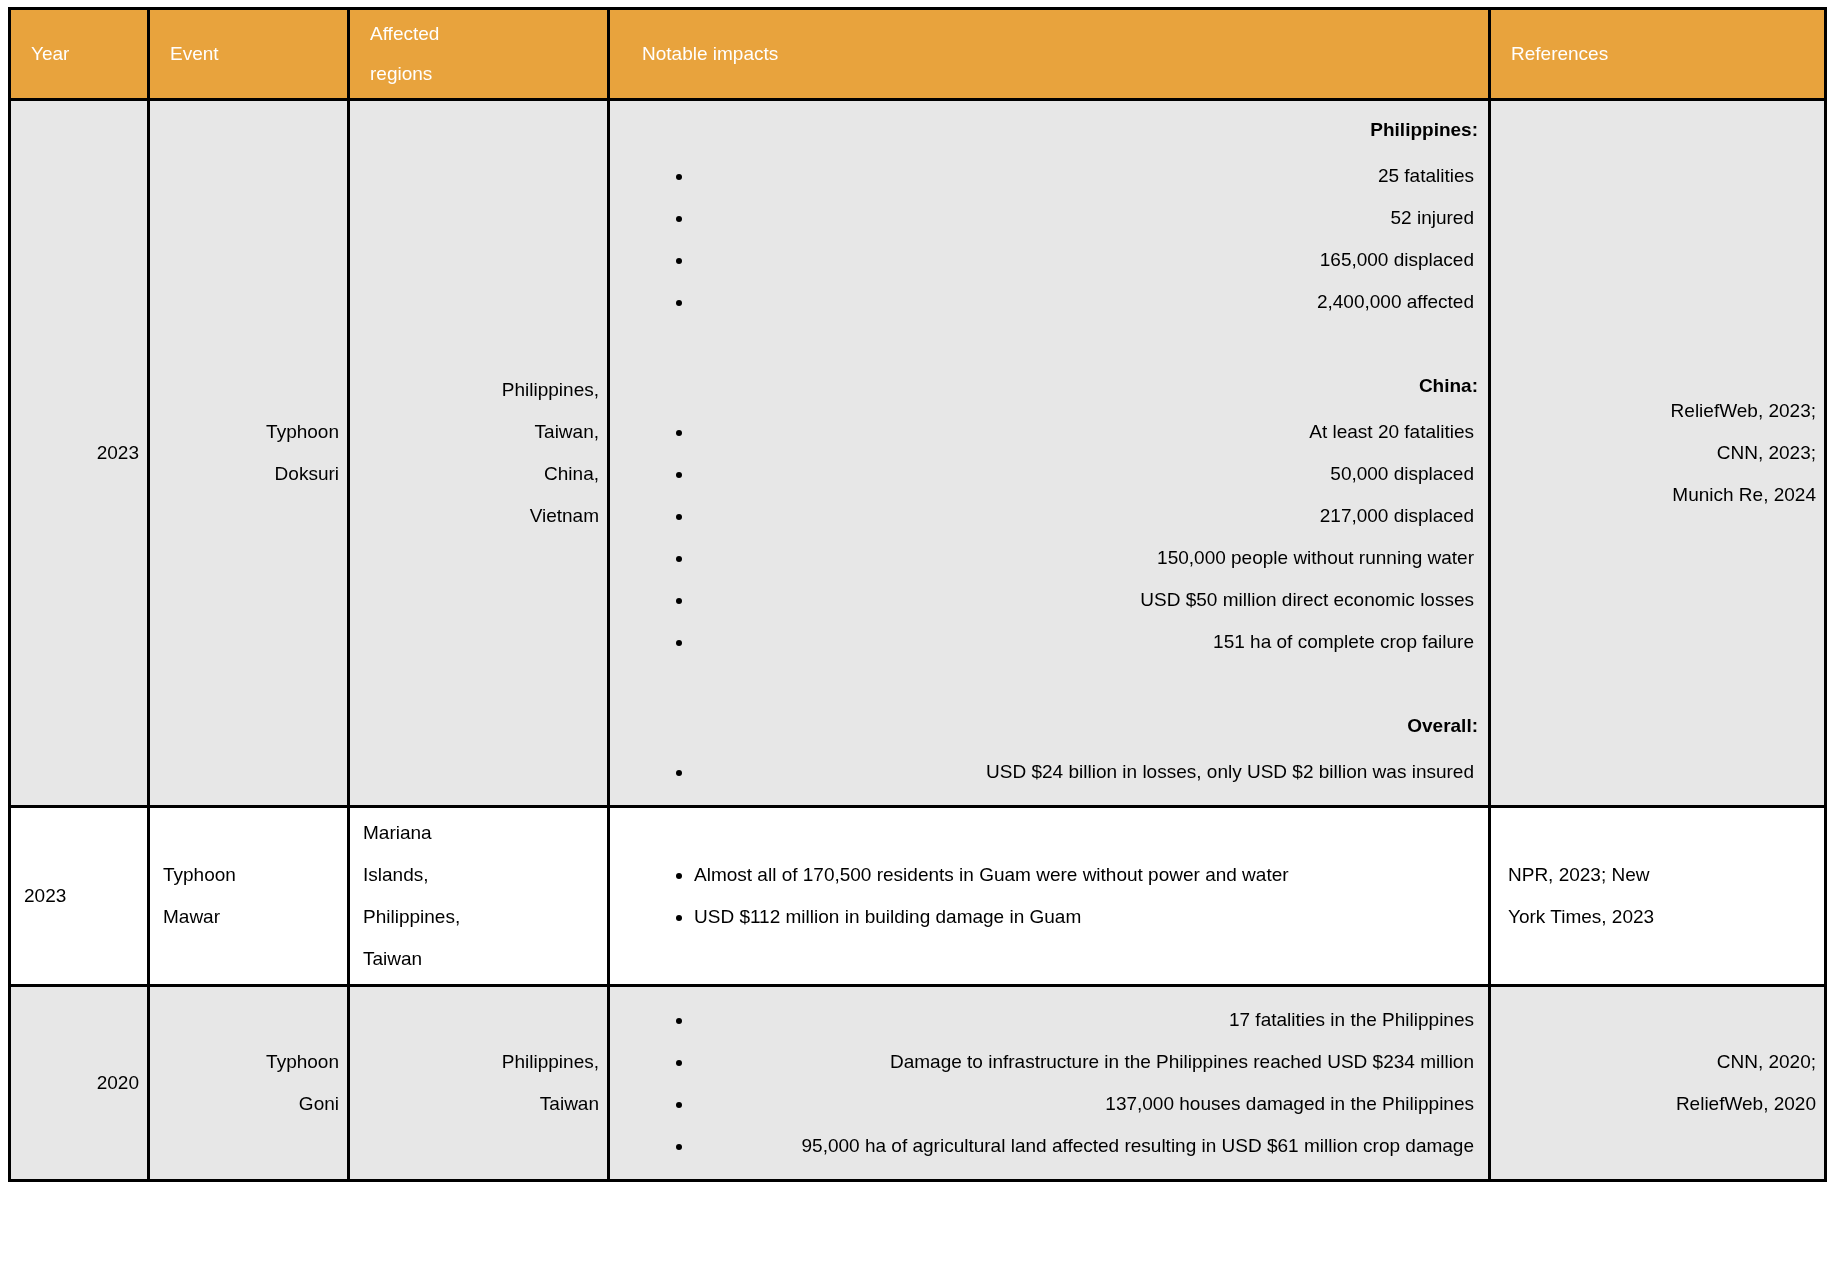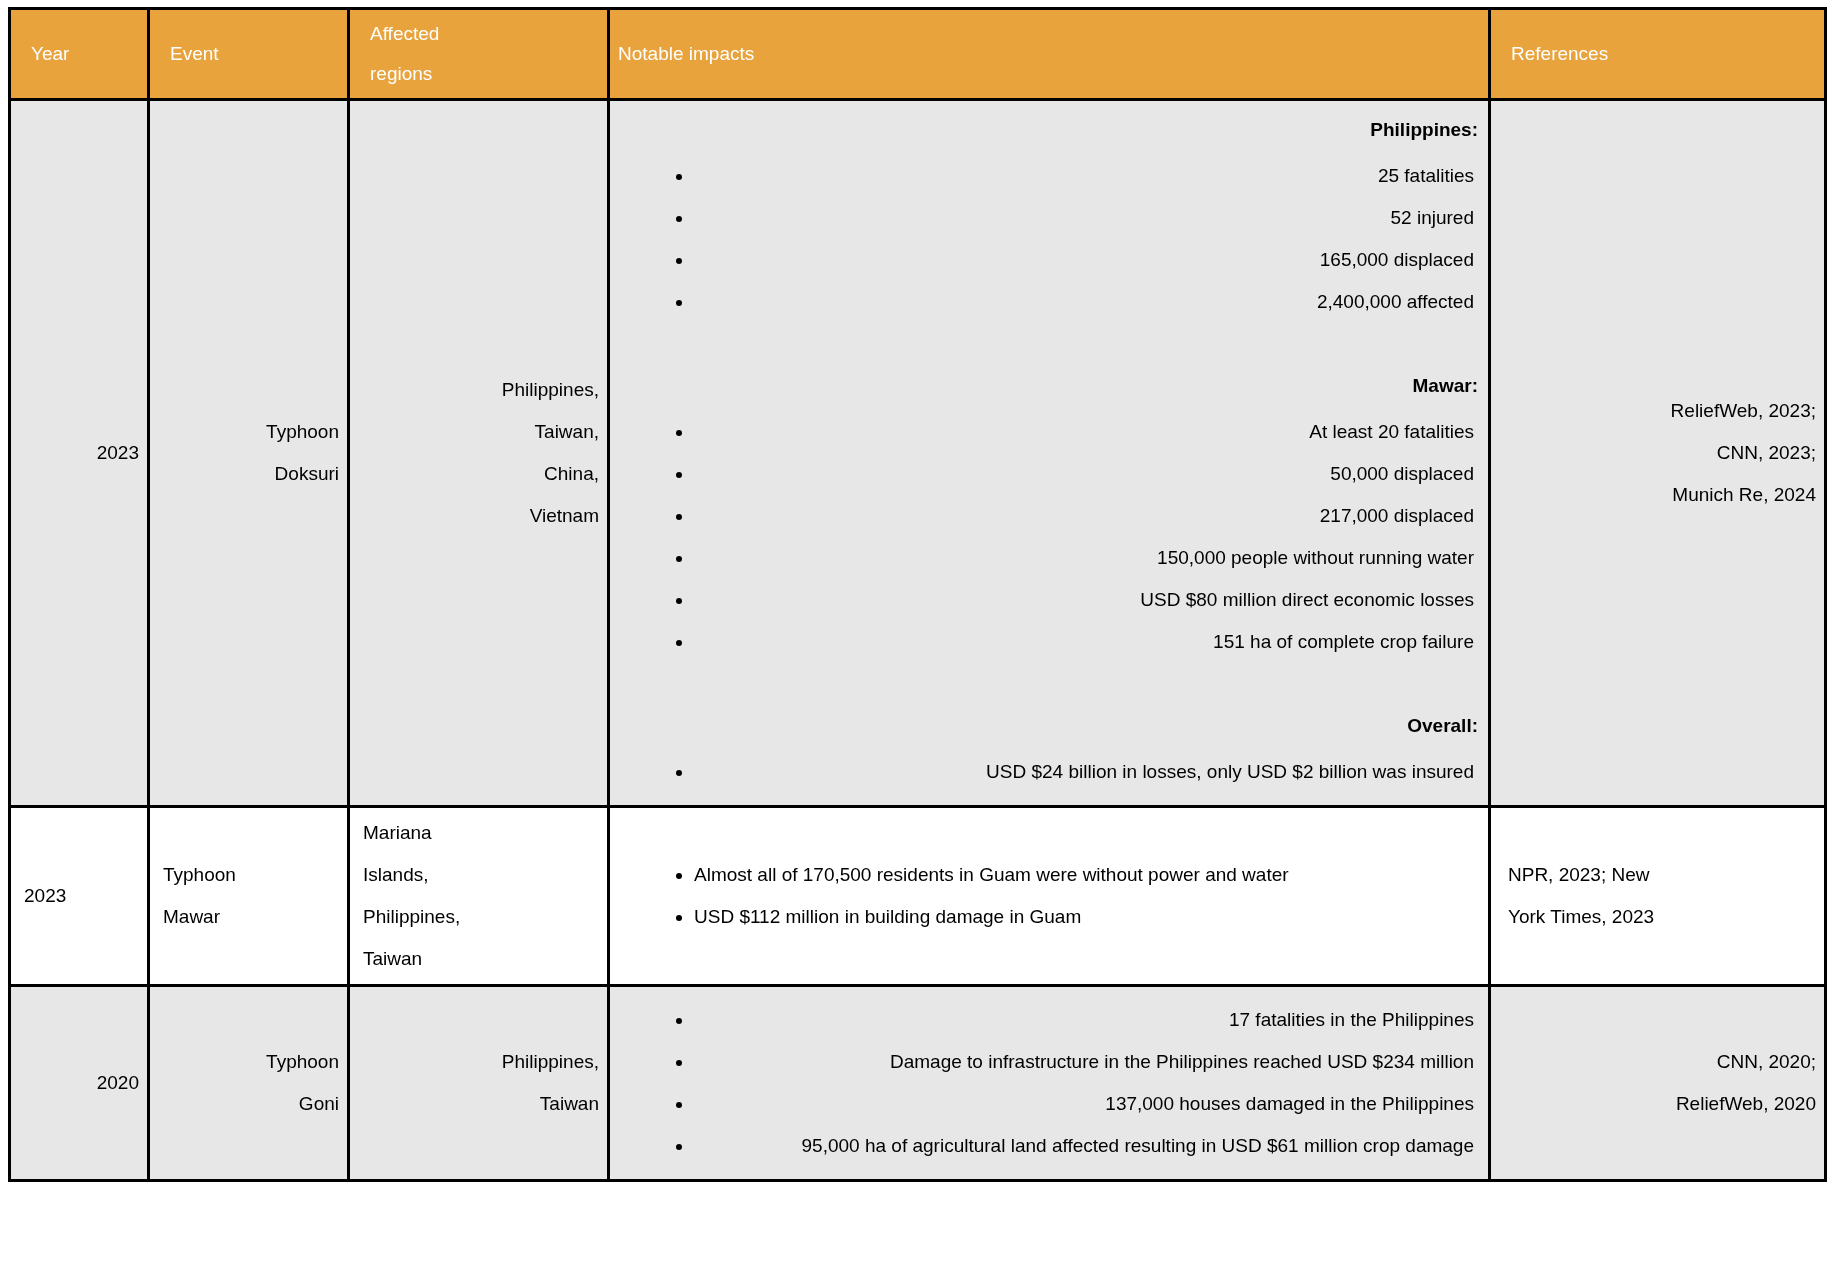--- a/index.html
+++ b/index.html
@@ -30,21 +30,21 @@
   .impact-table th {
     background: var(--accent, #E8A33D);
     color: var(--header-text, #fff);
     font-weight: normal;
     text-align: left;
     vertical-align: middle;
     padding: 4px 8px 4px 20px;
     line-height: 40px;
     white-space: pre-line;
   }
-  .impact-table th.th-impacts { padding-left: 8px; }
+  .impact-table th.th-impacts { padding-left: 32px; }
 
   .impact-table td {
     vertical-align: middle;
     padding: 4px 8px 4px 13px;
     white-space: pre-line;
   }
   .impact-table tr.shaded td { background: var(--alt-row, #E7E7E7); text-align: right; }
   .impact-table tr.plain  td { background: var(--row-bg, #FFFFFF); }
 
   td.cell-impacts {
@@ -96,27 +96,27 @@
           <div class="impact-group">
             <div class="impact-heading">Philippines:</div>
             <ul class="impact-list">
               <li>25 fatalities</li>
               <li>52 injured</li>
               <li>165,000 displaced</li>
               <li>2,400,000 affected</li>
             </ul>
           </div>
           <div class="impact-group">
-            <div class="impact-heading">Mawar:</div>
+            <div class="impact-heading">China:</div>
             <ul class="impact-list">
               <li>At least 20 fatalities</li>
               <li>50,000 displaced</li>
               <li>217,000 displaced</li>
               <li>150,000 people without running water</li>
-              <li>USD $80 million direct economic losses</li>
+              <li>USD $50 million direct economic losses</li>
               <li>151 ha of complete crop failure</li>
             </ul>
           </div>
           <div class="impact-group">
             <div class="impact-heading">Overall:</div>
             <ul class="impact-list">
               <li>USD $24 billion in losses, only USD $2 billion was insured</li>
             </ul>
           </div>
         </td>

